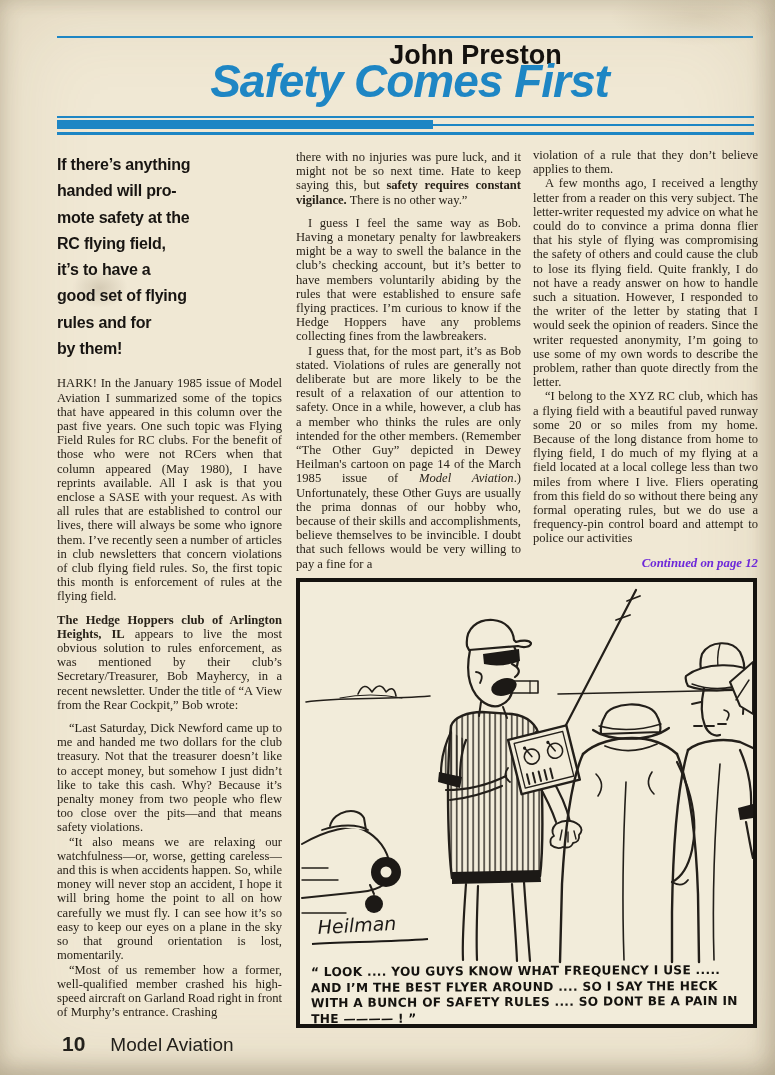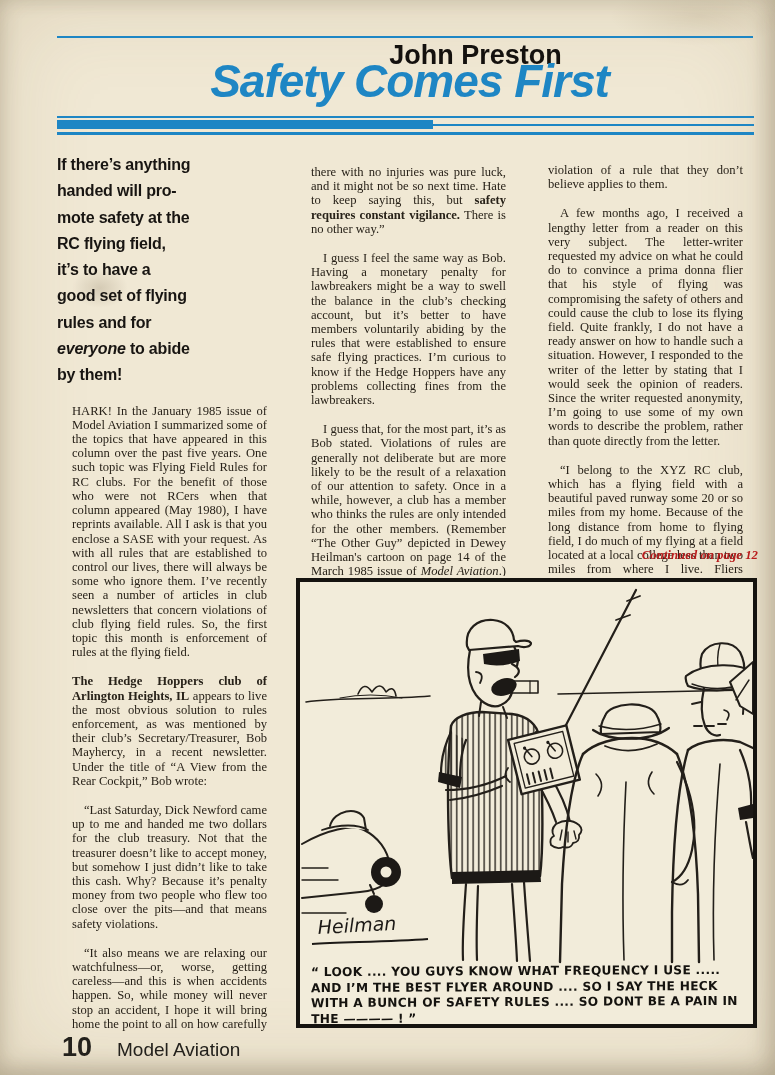--- a/index.html
+++ b/index.html
@@ -44,31 +44,31 @@
   .col-right { left:533px; top:148px; width:225px; height:428px; }
 
   .intro {
     font-family:"Liberation Sans", sans-serif; font-weight:bold;
     font-size:16px; line-height:26.3px; letter-spacing:-0.2px;
     color:#181512; margin:0 0 14px 0;
   }
   .intro .iline { white-space:nowrap; }
 
   .col p.body {
-    margin:15px; text-align:justify;
+    margin:0; text-align:justify;
     font-size:12.6px; line-height:14.2px; color:#282219;
   }
   p.gap { margin-top:9px !important; }
   p.ind { text-indent:12px; }
   .em-bold { font-weight:bold; }
   .em-italic { font-style:italic; }
 
   .continued {
-    position:absolute; right:0; bottom:13px;
-    font-size:12.8px; font-weight:bold; font-style:italic; color:#b91c1c;
+    position:absolute; right:0; bottom:5px;
+    font-size:12.8px; font-weight:bold; font-style:italic; color:#6d28d9;
     background:transparent;
   }
 
   
   .cartoon {
     position:absolute; left:296px; top:578px; width:461px; height:450px;
     margin:0; box-sizing:border-box; border:4px solid #15130f; background:#f2ecda;
   }
   .cartoon svg { display:block; }
   .caption {
@@ -76,21 +76,21 @@
     font-size:12.2px; line-height:15.6px; letter-spacing:.3px;
     color:#15130f; padding:0 8px 0 11px; transform:rotate(-.3deg);
   }
 
   
   .footer {
     position:absolute; left:62px; top:1032px;
     display:flex; align-items:baseline; gap:25px;
     font-family:"Liberation Sans", sans-serif; color:#23211c;
   }
-  .pageno { font-weight:bold; font-size:27px; }
+  .pageno { font-weight:bold; font-size:21px; }
   .mag { font-size:19px; }
 </style>
 </head>
 <body>
 
 <div class="page">
 
   <div class="stain s1"></div>
   <div class="stain s2"></div>
 
@@ -106,21 +106,20 @@
 
   <section class="col col-left">
     <div class="intro">
       <div class="iline"><span>If there’s anything</span></div>
       <div class="iline"><span>handed will pro-</span></div>
       <div class="iline"><span>mote safety at the</span></div>
       <div class="iline"><span>RC flying field,</span></div>
       <div class="iline"><span>it’s to have a</span></div>
       <div class="iline"><span>good set of flying</span></div>
       <div class="iline"><span>rules and for</span></div>
-      <div class="iline"><span class="em-italic">everyone</span><span> to abide</span></div>
       <div class="iline"><span>by them!</span></div>
     </div>
     <p class="body"><span>HARK! In the January 1985 issue of Model Aviation I summarized some of the topics that have appeared in this column over the past five years. One such topic was Flying Field Rules for RC clubs. For the benefit of those who were not RCers when that column appeared (May 1980), I have reprints available. All I ask is that you enclose a SASE with your request. As with all rules that are established to control our lives, there will always be some who ignore them. I’ve recently seen a number of articles in club newsletters that concern violations of club flying field rules. So, the first topic this month is enforcement of rules at the flying field.</span></p>
     <p class="body gap"><span class="em-bold">The Hedge Hoppers club of Arlington Heights, IL</span><span> appears to live the most obvious solution to rules enforcement, as was mentioned by their club’s Secretary/Treasurer, Bob Mayhercy, in a recent newsletter. Under the title of “A View from the Rear Cockpit,” Bob wrote:</span></p>
     <p class="body gap ind"><span>“Last Saturday, Dick Newford came up to me and handed me two dollars for the club treasury. Not that the treasurer doesn’t like to accept money, but somehow I just didn’t like to take this cash. Why? Because it’s penalty money from two people who flew too close over the pits—and that means safety violations.</span></p>
     <p class="body ind"><span>“It also means we are relaxing our watchfulness—or, worse, getting careless—and this is when accidents happen. So, while money will never stop an accident, I hope it will bring home the point to all on how carefully we must fly. I can see how it’s so easy to keep our eyes on a plane in the sky so that ground orientation is lost, momentarily.</span></p>
     <p class="body ind"><span>“Most of us remember how a former, well-qualified member crashed his high-speed aircraft on Garland Road right in front of Murphy’s entrance. Crashing</span></p>
   </section>
 
   <section class="col col-mid">

